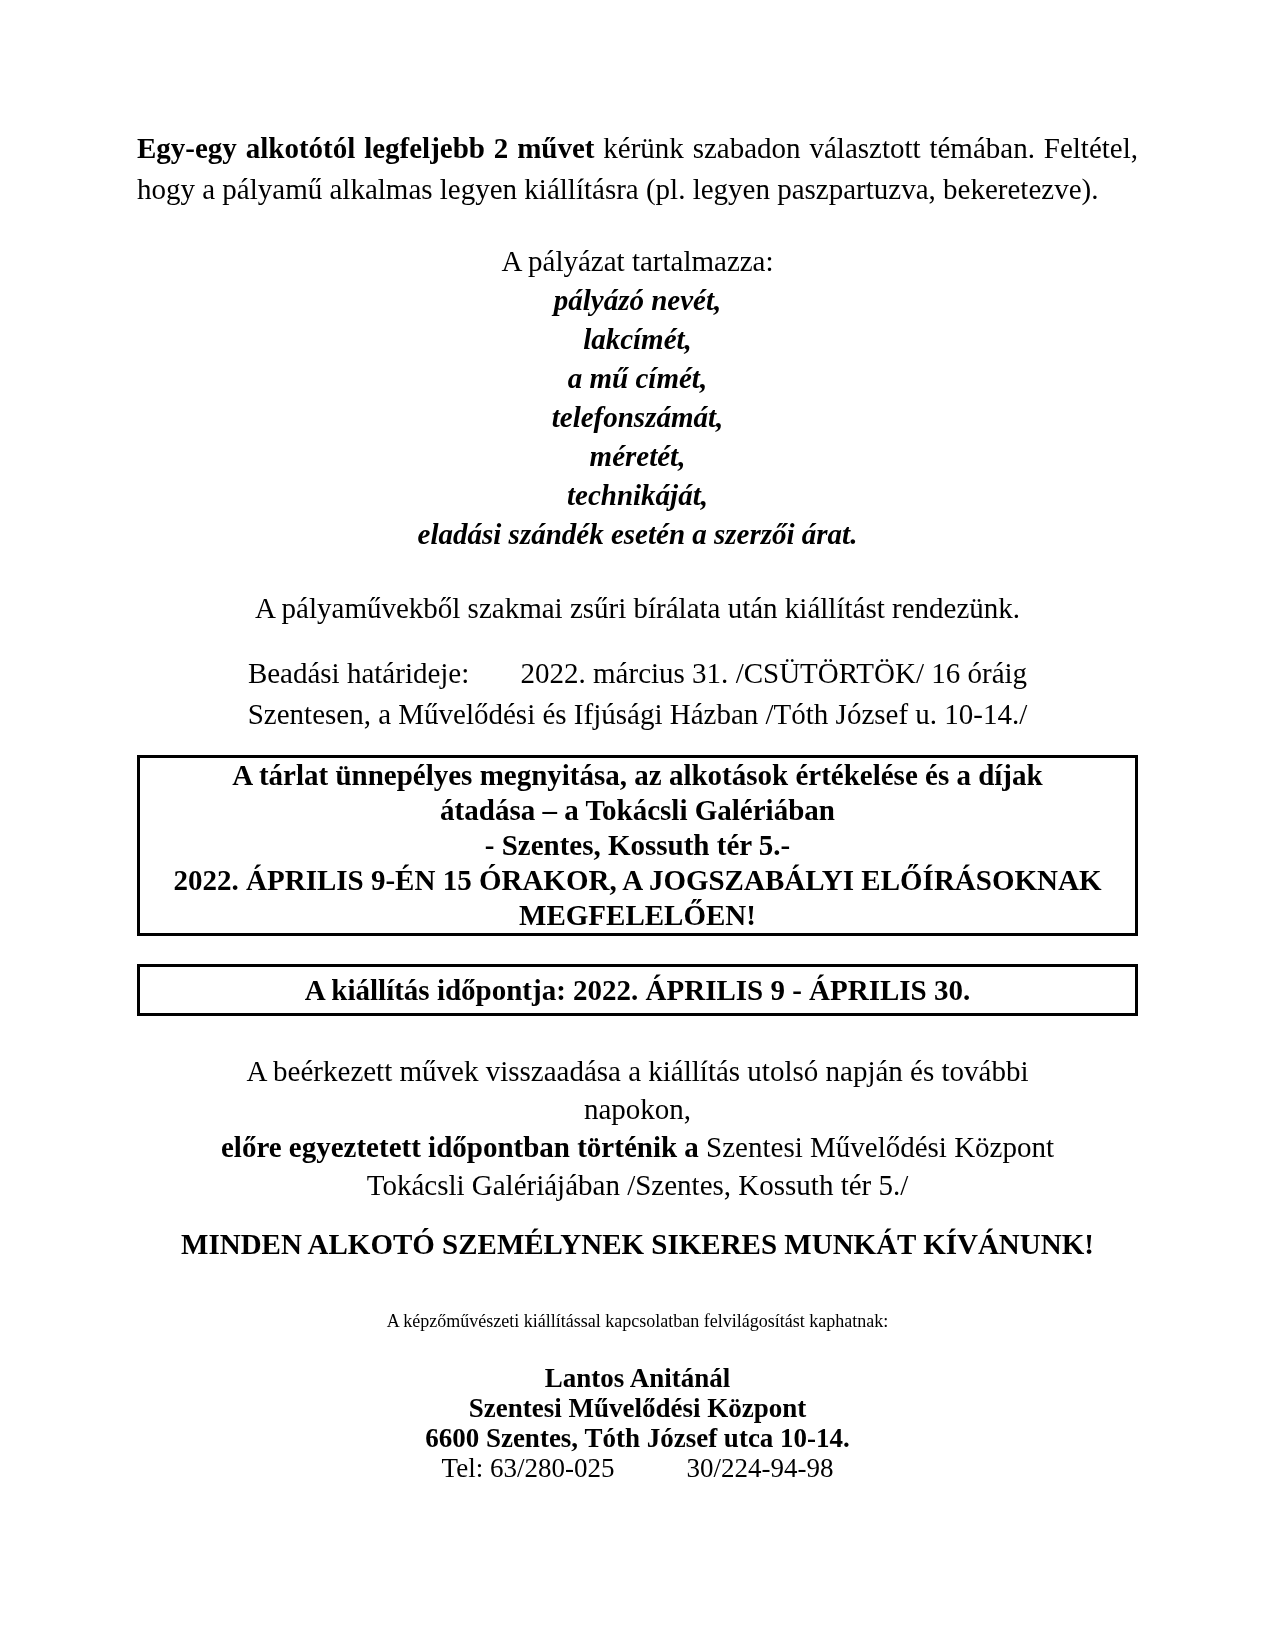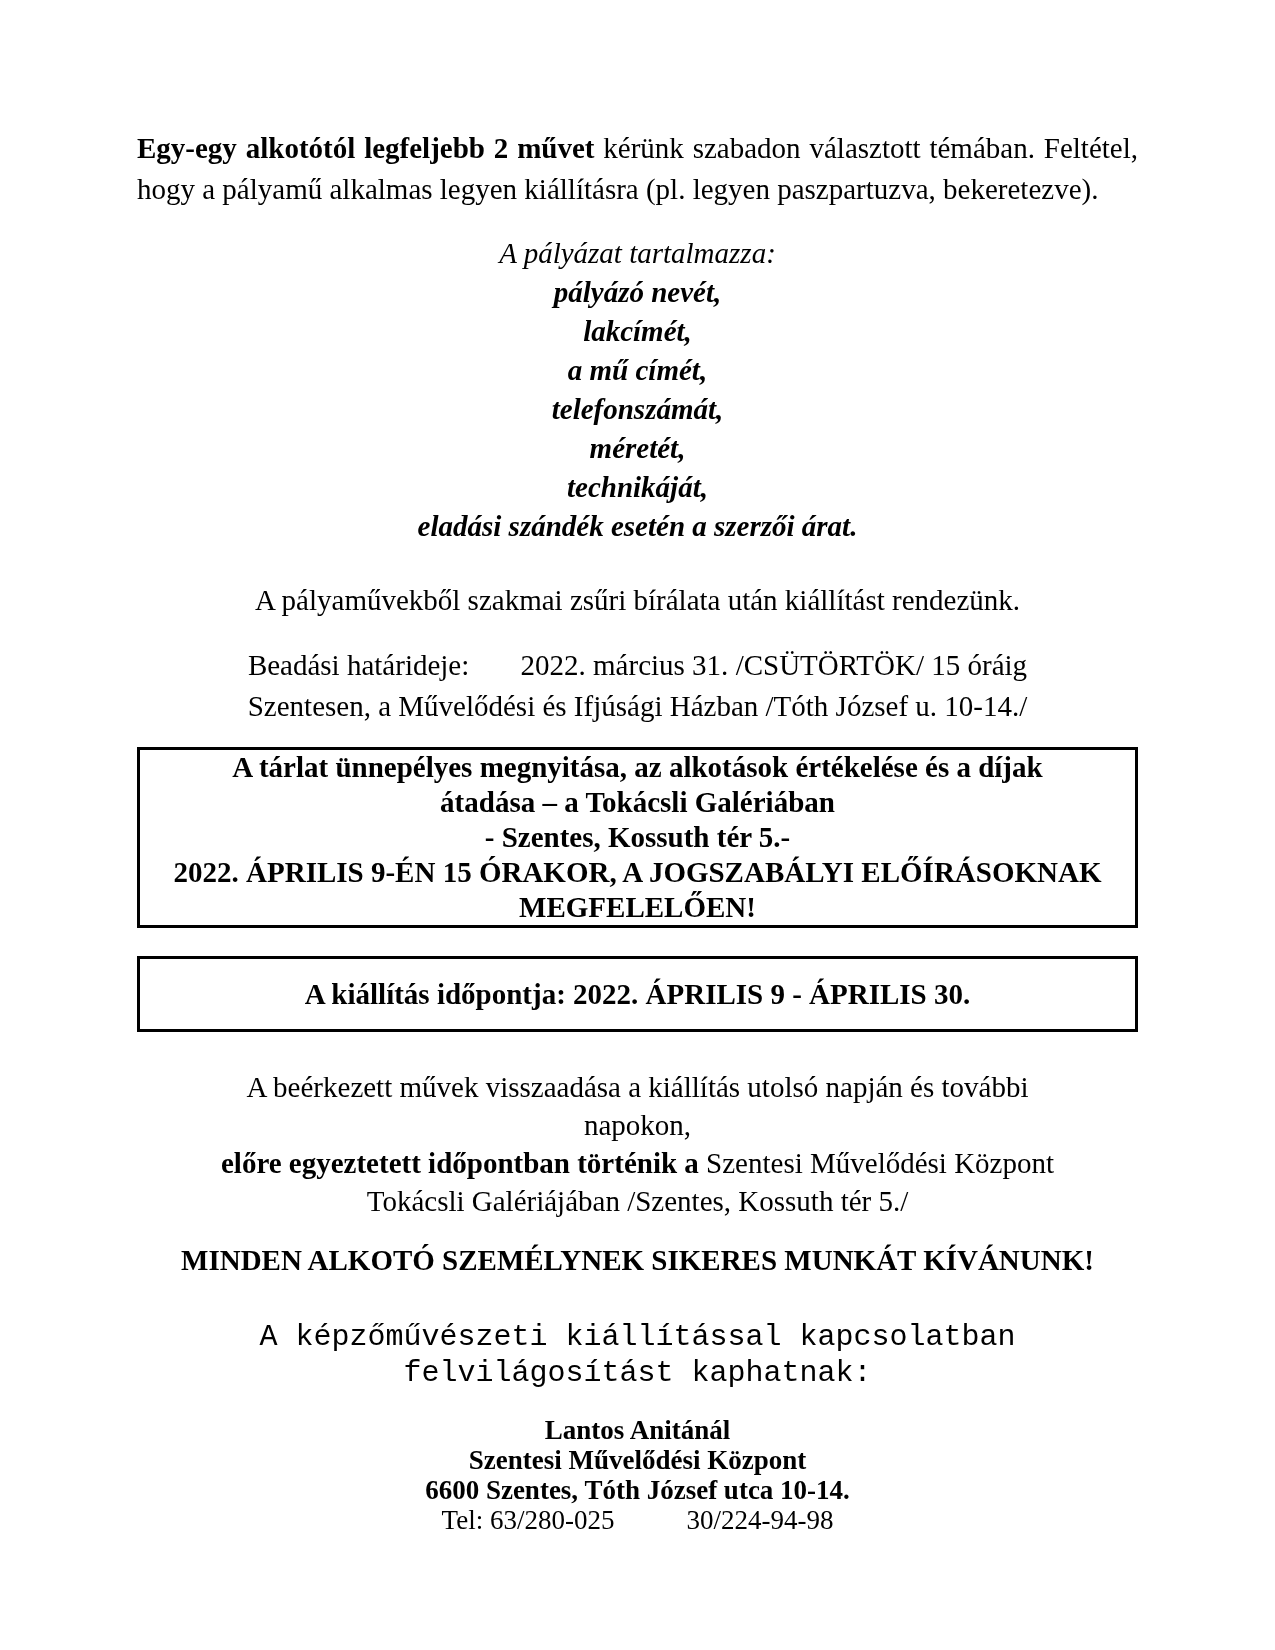--- a/index.html
+++ b/index.html
@@ -21,23 +21,22 @@
     overflow: hidden;
   }
   .intro {
     margin: 0;
     text-align: justify;
     line-height: 41px;
   }
   .intro .b { font-weight: bold; }
   .center { text-align: center; }
   .submission-heading {
-    margin-top: 24px;
+    margin-top: 32px;
     line-height: 39px;
-    font-style: italic;
   }
   .submission-items .item {
     line-height: 39px;
     font-style: italic;
     font-weight: bold;
   }
   .jury-note {
     margin-top: 34px;
     line-height: 41px;
   }
@@ -52,38 +51,37 @@
     font-weight: bold;
     box-sizing: border-box;
   }
   .box1 {
     margin-top: 20px;
     padding: 0 8px;
     line-height: 35px;
   }
   .box2 {
     margin-top: 28px;
-    padding: 16px 8px;
+    padding: 4px 8px;
     line-height: 38px;
   }
   .return-info {
     margin-top: 36px;
     line-height: 38px;
   }
   .return-info .b { font-weight: bold; }
   .wish {
     margin-top: 20px;
     font-weight: bold;
     line-height: 41px;
   }
   .info-note {
     margin-top: 38px;
-    font-size: 30px;
+    font-size: 18px;
     line-height: 36px;
-    font-family: Liberation Mono, monospace;
   }
   .contact {
     margin-top: 24px;
     font-size: 27px;
     line-height: 30px;
   }
   .contact .b { font-weight: bold; }
   .tel-gap {
     display: inline-block;
     width: 72px;
@@ -104,21 +102,21 @@
     <div class="item">a mű címét,</div>
     <div class="item">telefonszámát,</div>
     <div class="item">méretét,</div>
     <div class="item">technikáját,</div>
     <div class="item">eladási szándék esetén a szerzői árat.</div>
   </div>
 
   <div class="center jury-note">A pályaművekből szakmai zsűri bírálata után kiállítást rendezünk.</div>
 
   <div class="center deadline">
-    <div><span>Beadási határideje: </span><span class="b">2022. március 31.</span><span> /CSÜTÖRTÖK/ 15 óráig</span></div>
+    <div><span>Beadási határideje: </span><span class="b">2022. március 31.</span><span> /CSÜTÖRTÖK/ 16 óráig</span></div>
     <div>Szentesen, a Művelődési és Ifjúsági Házban /Tóth József u. 10-14./</div>
   </div>
 
   <div class="box box1">
     <div>A tárlat ünnepélyes megnyitása, az alkotások értékelése és a díjak</div>
     <div>átadása – a Tokácsli Galériában</div>
     <div>- Szentes, Kossuth tér 5.-</div>
     <div>2022. ÁPRILIS 9-ÉN 15 ÓRAKOR, A JOGSZABÁLYI ELŐÍRÁSOKNAK</div>
     <div>MEGFELELŐEN!</div>
   </div>

